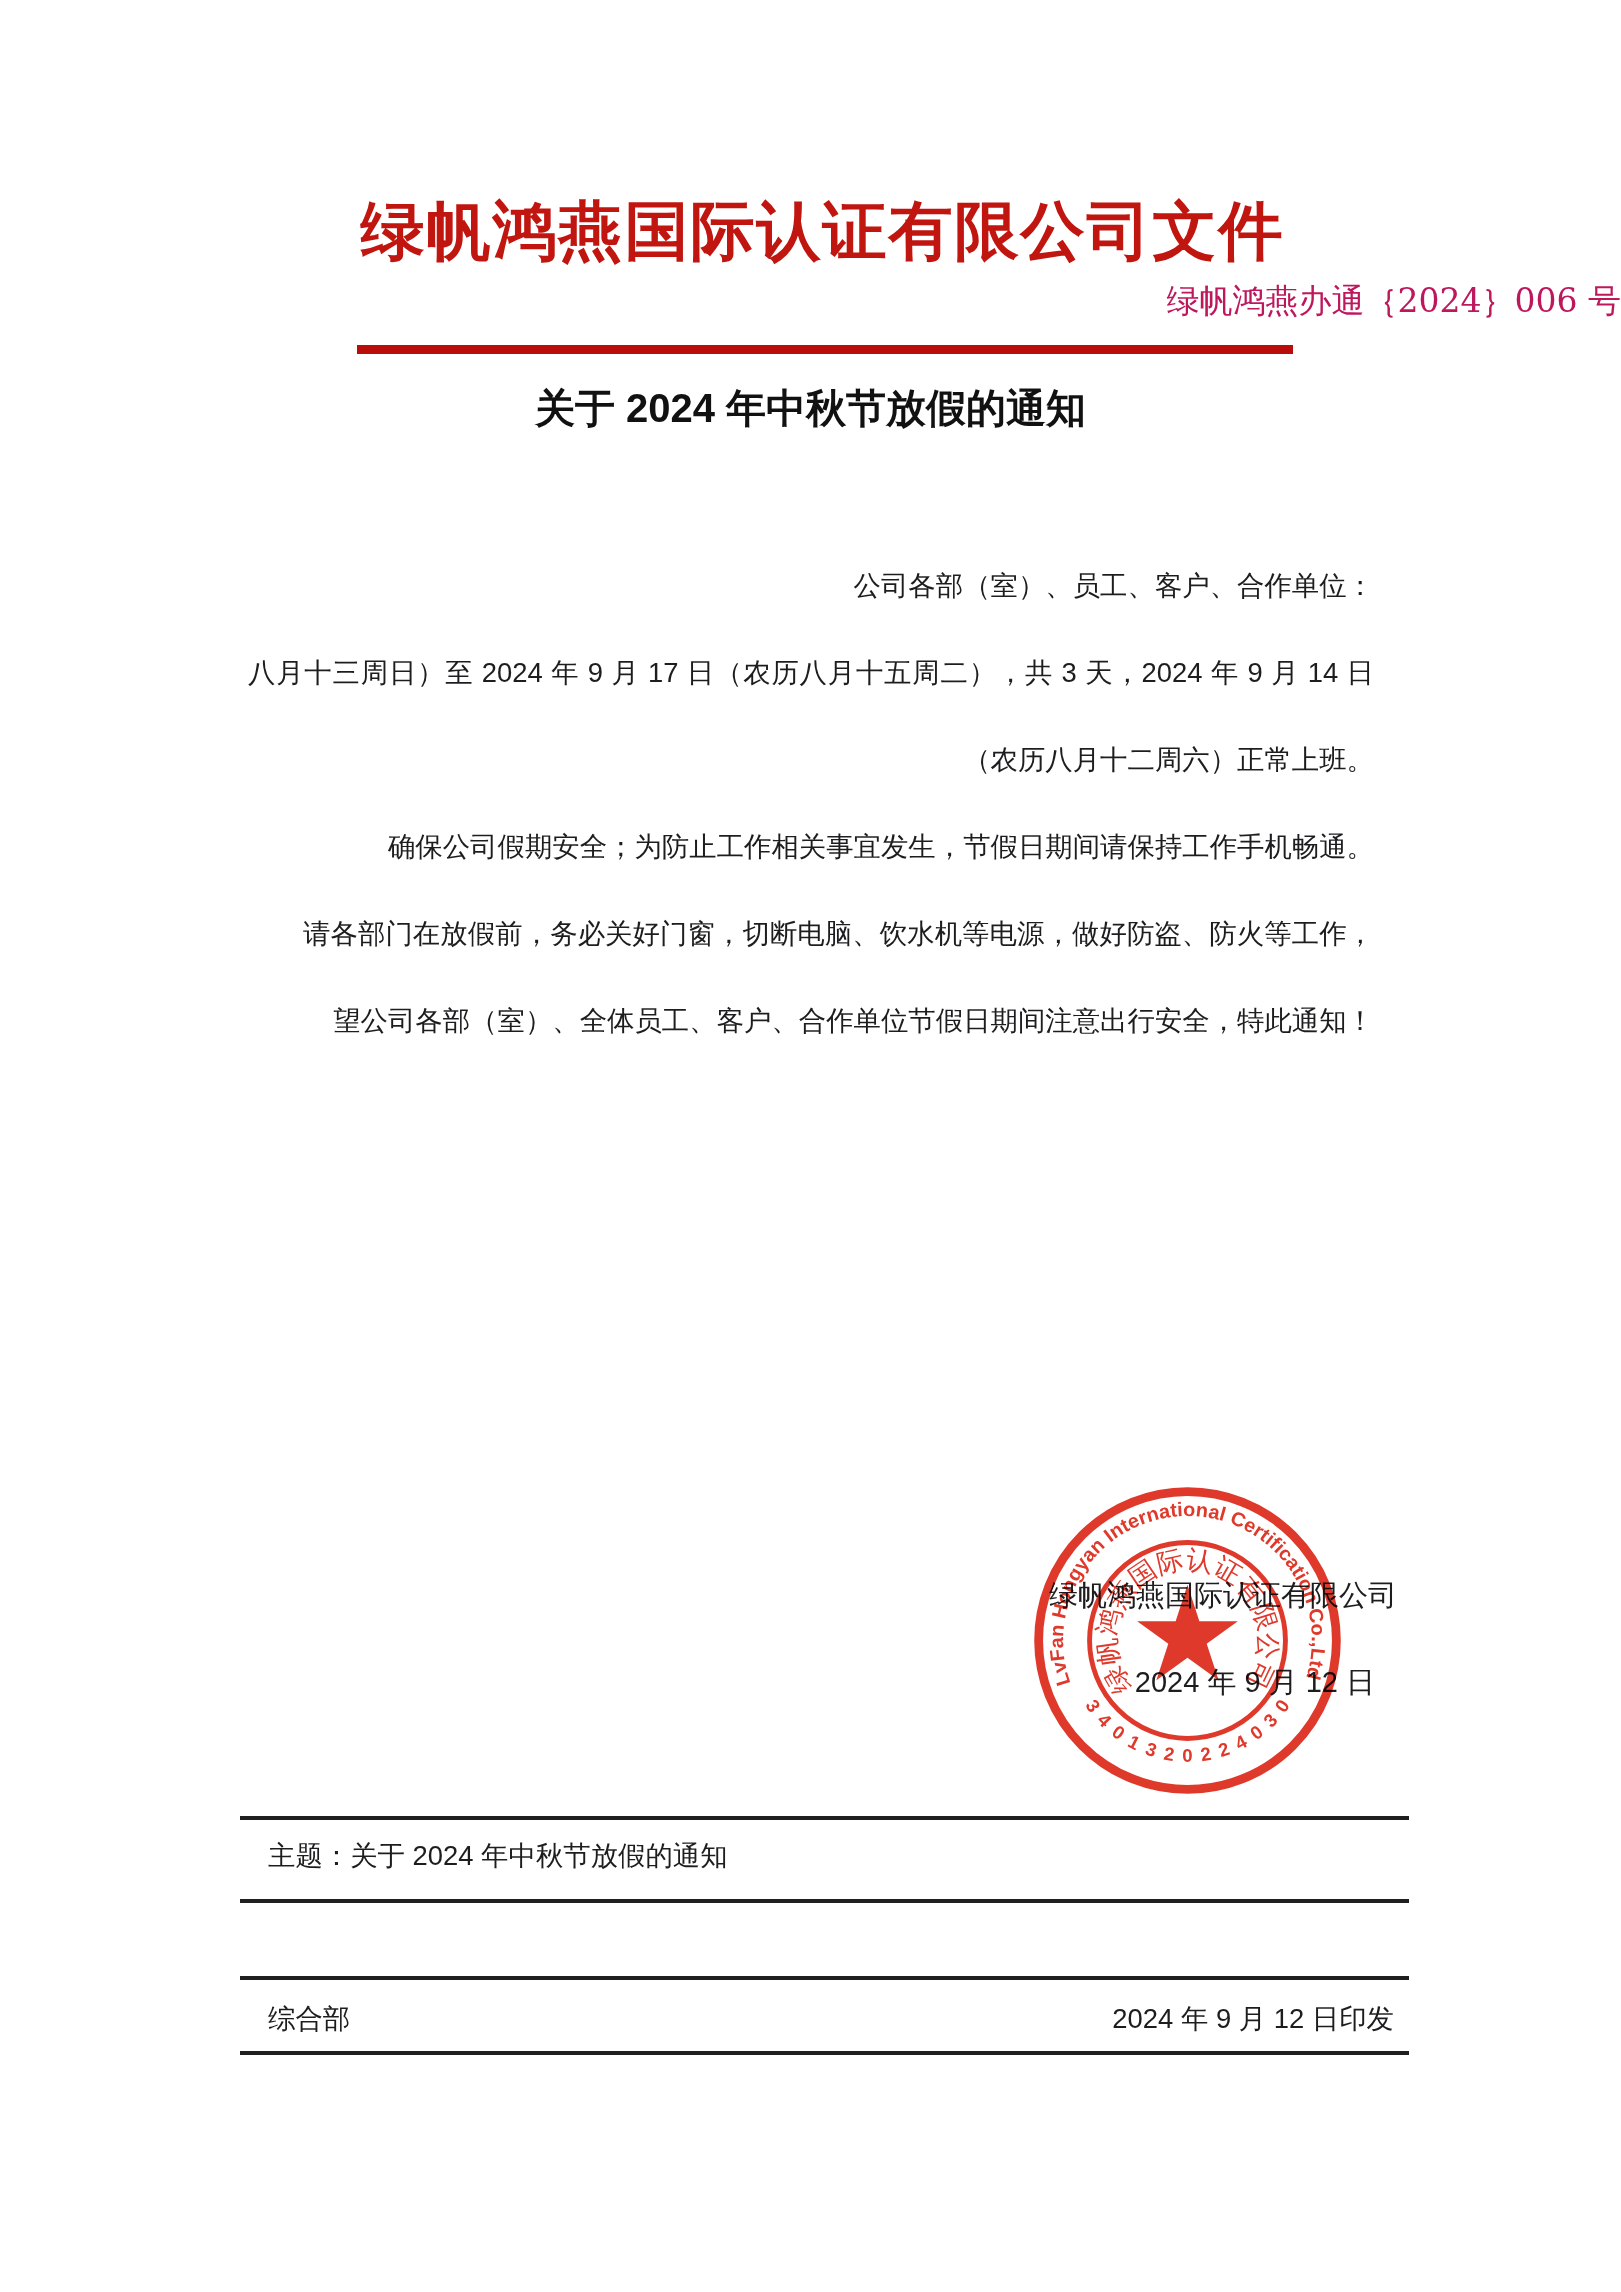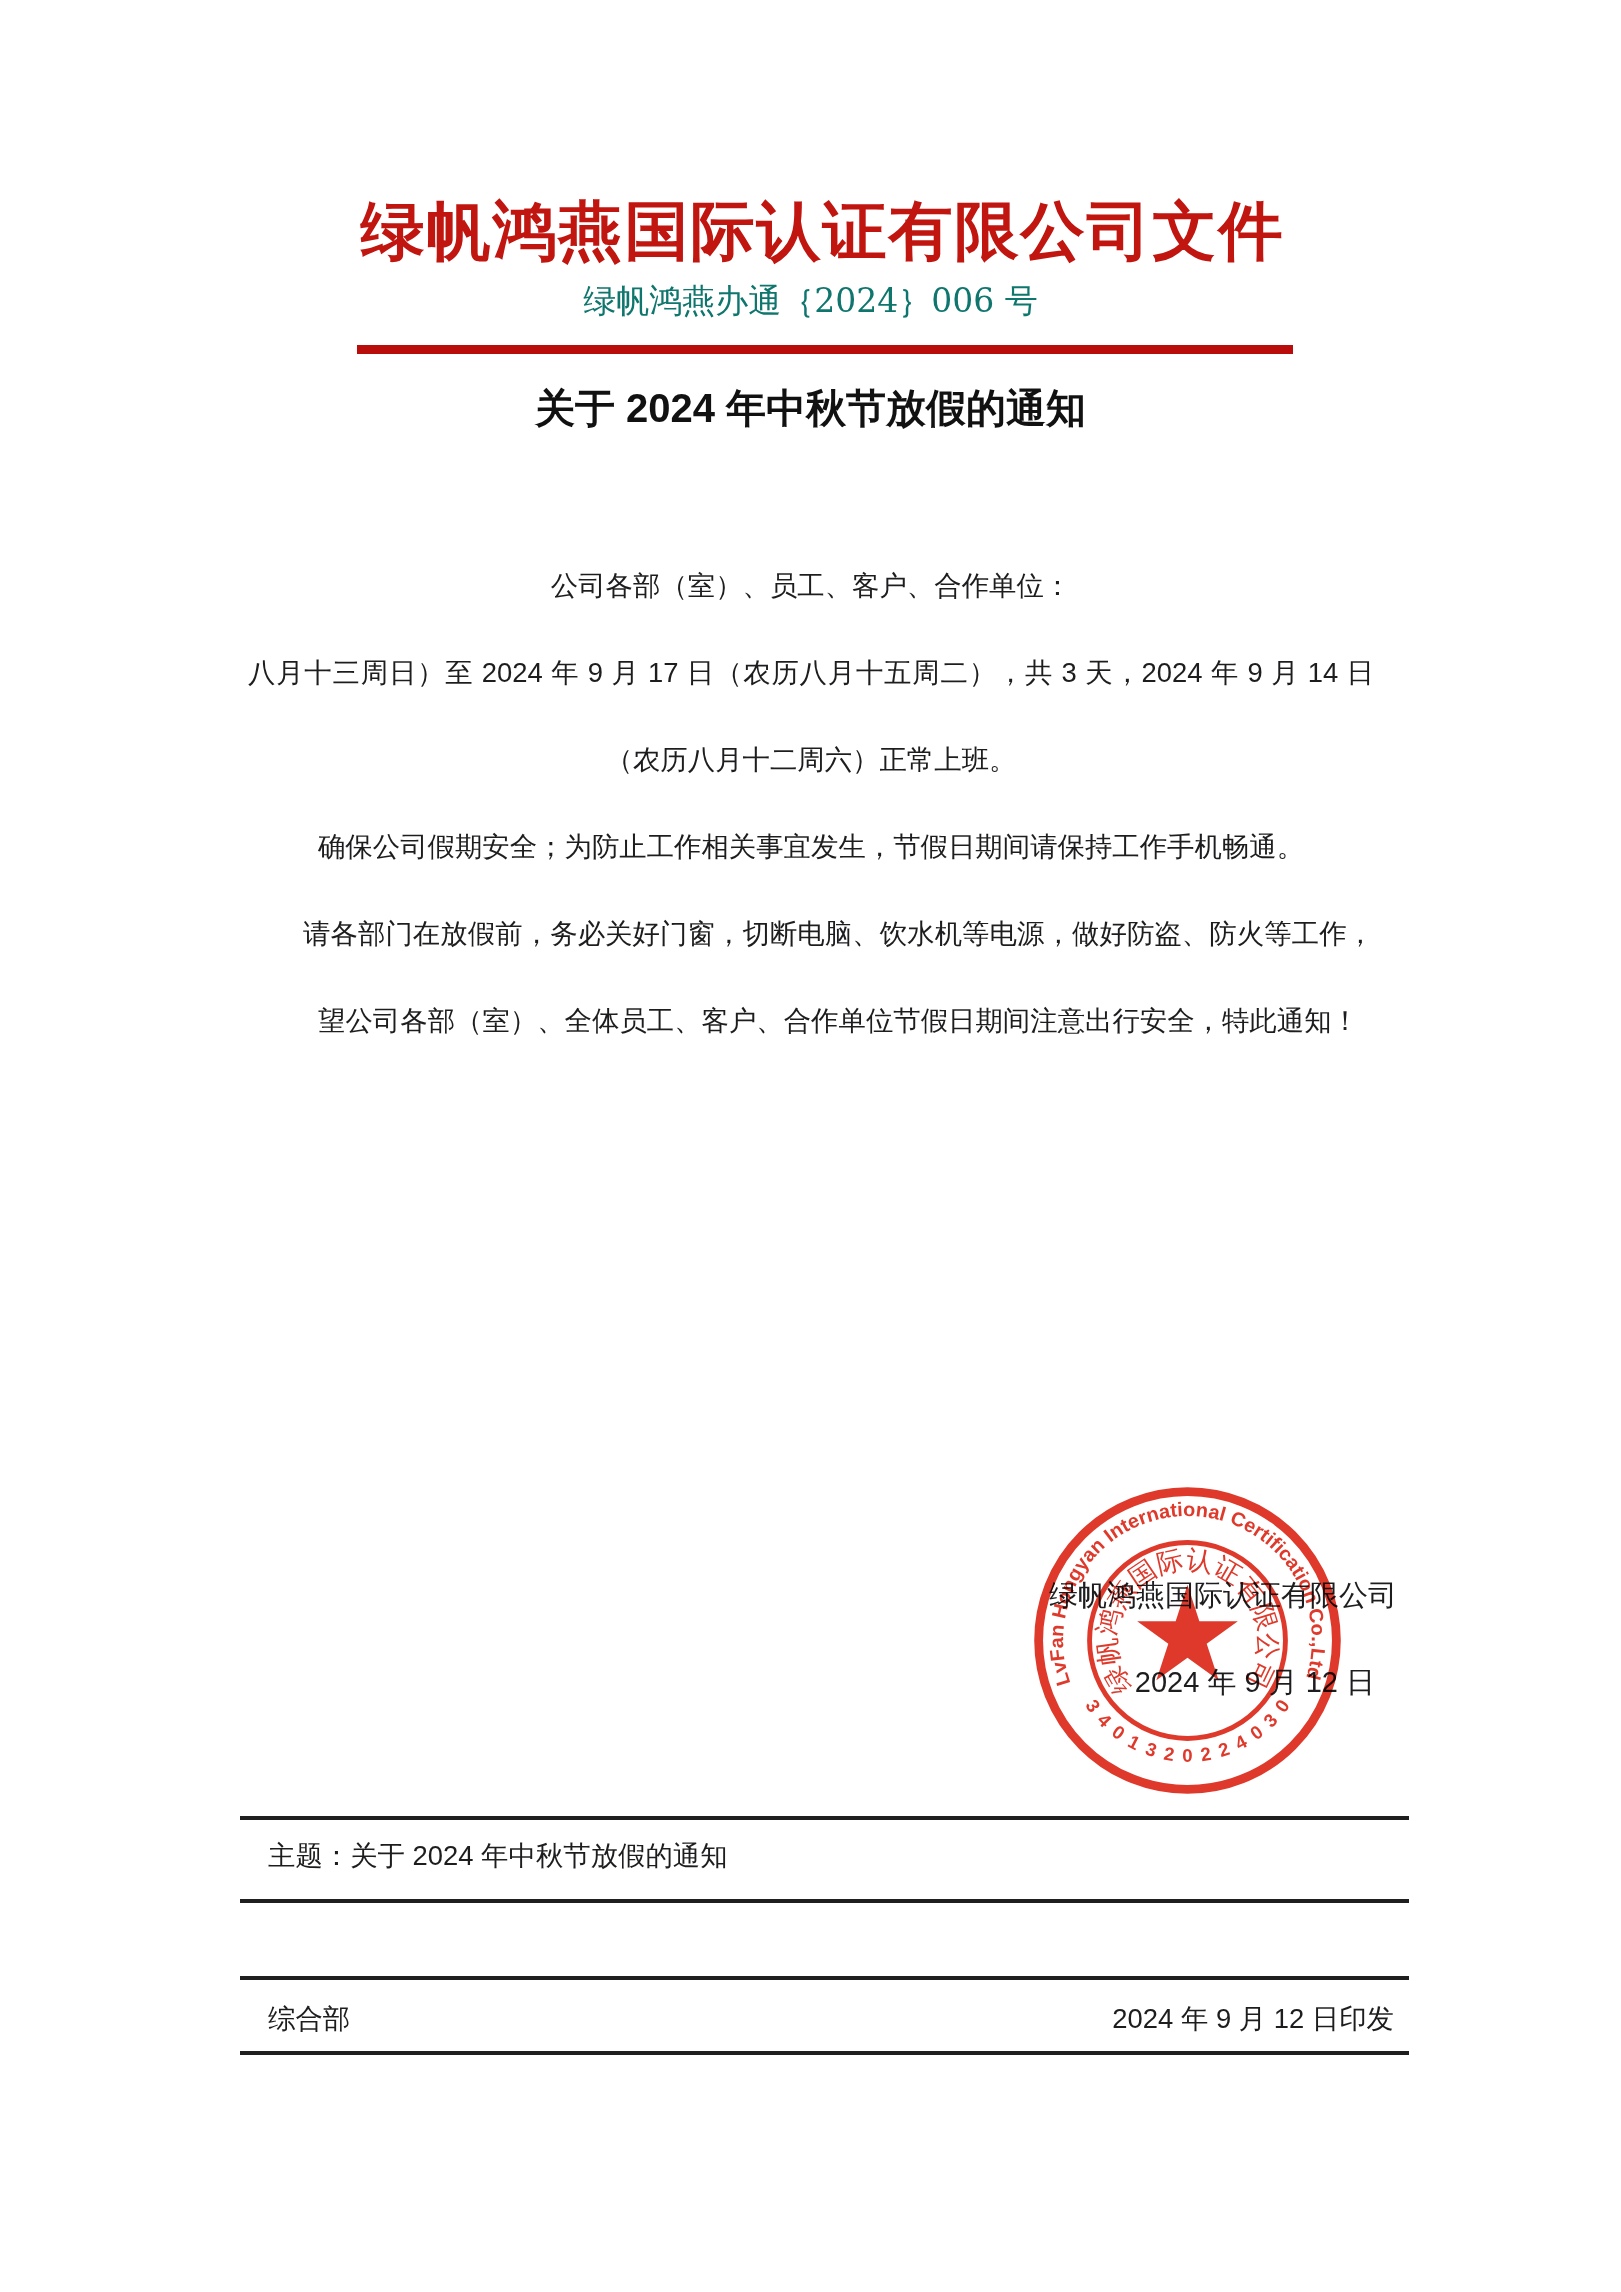--- a/index.html
+++ b/index.html
@@ -16,24 +16,24 @@
     position:absolute;top:196px;left:12px;width:100%;
     text-align:center;
     font-family:"DejaVu Serif","Liberation Serif",serif;
     font-weight:bold;
     font-size:64px;line-height:1.1;
     color:#c11510;
     letter-spacing:2px;
   }
   .doc-number{
     position:absolute;top:283px;left:0;width:100%;
-    text-align:center;
+    text-align:right;
     font-family:"DejaVu Serif","Liberation Serif",serif;
     font-size:33px;line-height:1.1;
-    color:#0f766e;
+    color:#be185d;
   }
   .red-rule{
     position:absolute;top:345px;left:357px;
     width:936px;height:8.8px;
     background:#b80d0b;
   }
   .notice-heading{
     position:absolute;top:386px;left:0;width:100%;
     text-align:center;
     font-weight:bold;
@@ -42,21 +42,21 @@
   }
   
   .notice-body{
     position:absolute;top:542px;left:248px;width:1126px;
     font-size:27.4px;
     color:#1d1d1f;
   }
   .body-line{
     line-height:87px;
     white-space:normal;
-    text-align:center;
+    text-align:right;
   }
   .body-line.indent{text-indent:55px;}
   .body-line.fill{
     text-align:justify;
     text-align-last:justify;
   }
   
   .sig-company{
     position:absolute;top:1579px;right:224px;
     font-size:29px;line-height:1.15;

